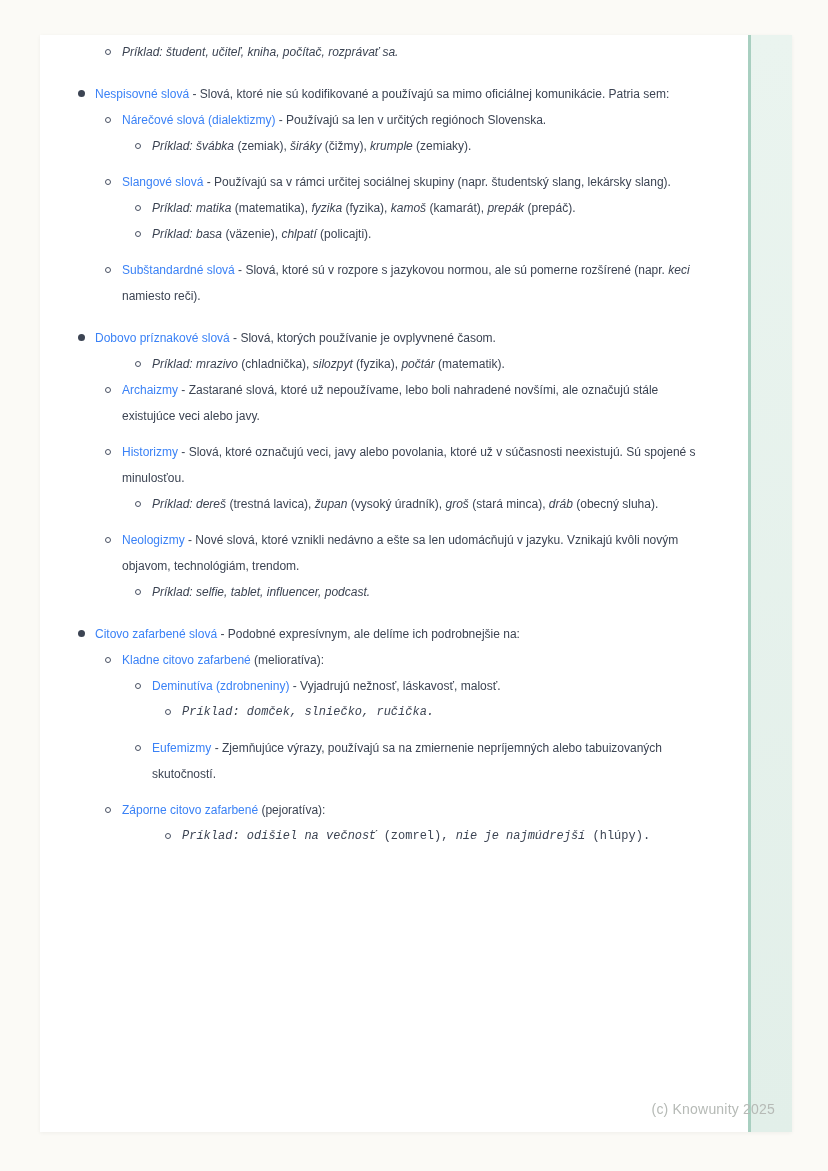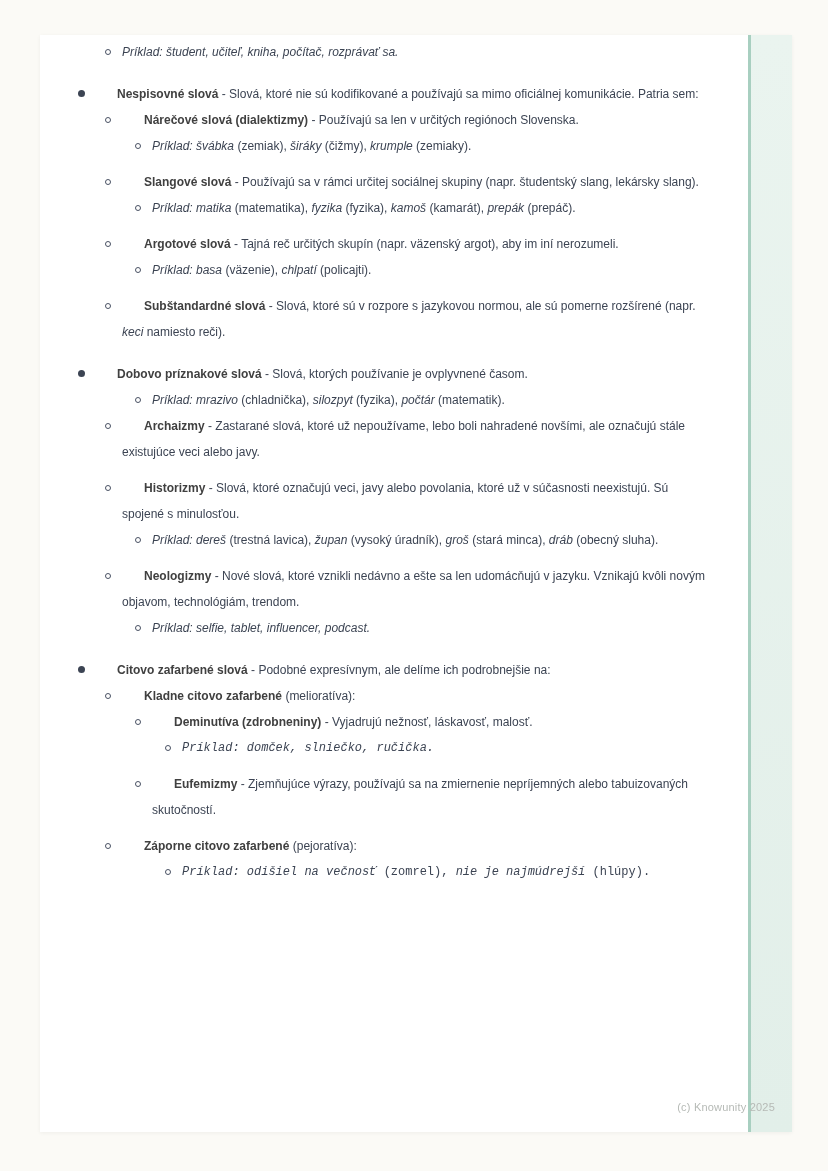--- a/index.html
+++ b/index.html
@@ -60,45 +60,44 @@
     height: 6px;
     border-radius: 50%;
     box-sizing: border-box;
   }
   .item.l1 .bullet { left: 38px; }
   .item.l2 .bullet { left: 65px; }
   .item.l3 .bullet { left: 95px; }
   .item.l4 .bullet { left: 125px; }
   .bullet.disc { background: #3c4453; width: 7px; height: 7px; top: 9px; }
   .bullet.circle { border: 1.5px solid #4a5264; background: transparent; }
-  .run-bold { font-weight: 700; color: #404040; margin-left: 22px; }
+  .run-bold { font-weight: 400; color: #3b82f6; }
   .run-italic { font-style: italic; }
   .footer {
     position: absolute;
     top: 1101px;
     right: 53px;
-    font-size: 11px;
+    font-size: 14px;
     color: #b6bab6;
     z-index: 2;
     letter-spacing: 0.2px;
   }
 </style>
 </head>
 <body>
 
 <div class="card">
   <div class="accent-bar"></div>
   <div class="list" id="list">
       <div class="item l2"><span class="bullet circle"></span><span class="text"><span class="run-italic">Príklad: študent, učiteľ, kniha, počítač, rozprávať sa.</span></span></div>
       <div class="item l1 gap"><span class="bullet disc"></span><span class="text"><span class="run-bold">Nespisovné slová</span><span class="run-normal"> - Slová, ktoré nie sú kodifikované a používajú sa mimo oficiálnej komunikácie. Patria sem:</span></span></div>
       <div class="item l2"><span class="bullet circle"></span><span class="text"><span class="run-bold">Nárečové slová (dialektizmy)</span><span class="run-normal"> - Používajú sa len v určitých regiónoch Slovenska.</span></span></div>
       <div class="item l3"><span class="bullet circle"></span><span class="text"><span class="run-italic">Príklad: švábka</span><span class="run-normal"> (zemiak), </span><span class="run-italic">širáky</span><span class="run-normal"> (čižmy), </span><span class="run-italic">krumple</span><span class="run-normal"> (zemiaky).</span></span></div>
       <div class="item l2 gap"><span class="bullet circle"></span><span class="text"><span class="run-bold">Slangové slová</span><span class="run-normal"> - Používajú sa v rámci určitej sociálnej skupiny (napr. študentský slang, lekársky slang).</span></span></div>
       <div class="item l3"><span class="bullet circle"></span><span class="text"><span class="run-italic">Príklad: matika</span><span class="run-normal"> (matematika), </span><span class="run-italic">fyzika</span><span class="run-normal"> (fyzika), </span><span class="run-italic">kamoš</span><span class="run-normal"> (kamarát), </span><span class="run-italic">prepák</span><span class="run-normal"> (prepáč).</span></span></div>
-      <div class="item l2 gap"><span class="bullet circle"></span><span class="text"><span class="run-bold">Argotové slová</span><span class="run-normal"> - Tajná reč určitých skupín (napr. väzenský argot), aby im iní nerozumeli.</span></span></div>
       <div class="item l3"><span class="bullet circle"></span><span class="text"><span class="run-italic">Príklad: basa</span><span class="run-normal"> (väzenie), </span><span class="run-italic">chlpatí</span><span class="run-normal"> (policajti).</span></span></div>
       <div class="item l2 gap"><span class="bullet circle"></span><span class="text"><span class="run-bold">Subštandardné slová</span><span class="run-normal"> - Slová, ktoré sú v rozpore s jazykovou normou, ale sú pomerne rozšírené (napr. </span><span class="run-italic">keci</span><span class="run-normal"> namiesto reči).</span></span></div>
       <div class="item l1 gap"><span class="bullet disc"></span><span class="text"><span class="run-bold">Dobovo príznakové slová</span><span class="run-normal"> - Slová, ktorých používanie je ovplyvnené časom.</span></span></div>
       <div class="item l3"><span class="bullet circle"></span><span class="text"><span class="run-italic">Príklad: mrazivo</span><span class="run-normal"> (chladnička), </span><span class="run-italic">silozpyt</span><span class="run-normal"> (fyzika), </span><span class="run-italic">počtár</span><span class="run-normal"> (matematik).</span></span></div>
       <div class="item l2"><span class="bullet circle"></span><span class="text"><span class="run-bold">Archaizmy</span><span class="run-normal"> - Zastarané slová, ktoré už nepoužívame, lebo boli nahradené novšími, ale označujú stále existujúce veci alebo javy.</span></span></div>
       <div class="item l2 gap"><span class="bullet circle"></span><span class="text"><span class="run-bold">Historizmy</span><span class="run-normal"> - Slová, ktoré označujú veci, javy alebo povolania, ktoré už v súčasnosti neexistujú. Sú spojené s minulosťou.</span></span></div>
       <div class="item l3"><span class="bullet circle"></span><span class="text"><span class="run-italic">Príklad: dereš</span><span class="run-normal"> (trestná lavica), </span><span class="run-italic">župan</span><span class="run-normal"> (vysoký úradník), </span><span class="run-italic">groš</span><span class="run-normal"> (stará minca), </span><span class="run-italic">dráb</span><span class="run-normal"> (obecný sluha).</span></span></div>
       <div class="item l2 gap"><span class="bullet circle"></span><span class="text"><span class="run-bold">Neologizmy</span><span class="run-normal"> - Nové slová, ktoré vznikli nedávno a ešte sa len udomácňujú v jazyku. Vznikajú kvôli novým objavom, technológiám, trendom.</span></span></div>
       <div class="item l3"><span class="bullet circle"></span><span class="text"><span class="run-italic">Príklad: selfie, tablet, influencer, podcast.</span></span></div>
       <div class="item l1 gap"><span class="bullet disc"></span><span class="text"><span class="run-bold">Citovo zafarbené slová</span><span class="run-normal"> - Podobné expresívnym, ale delíme ich podrobnejšie na:</span></span></div>

